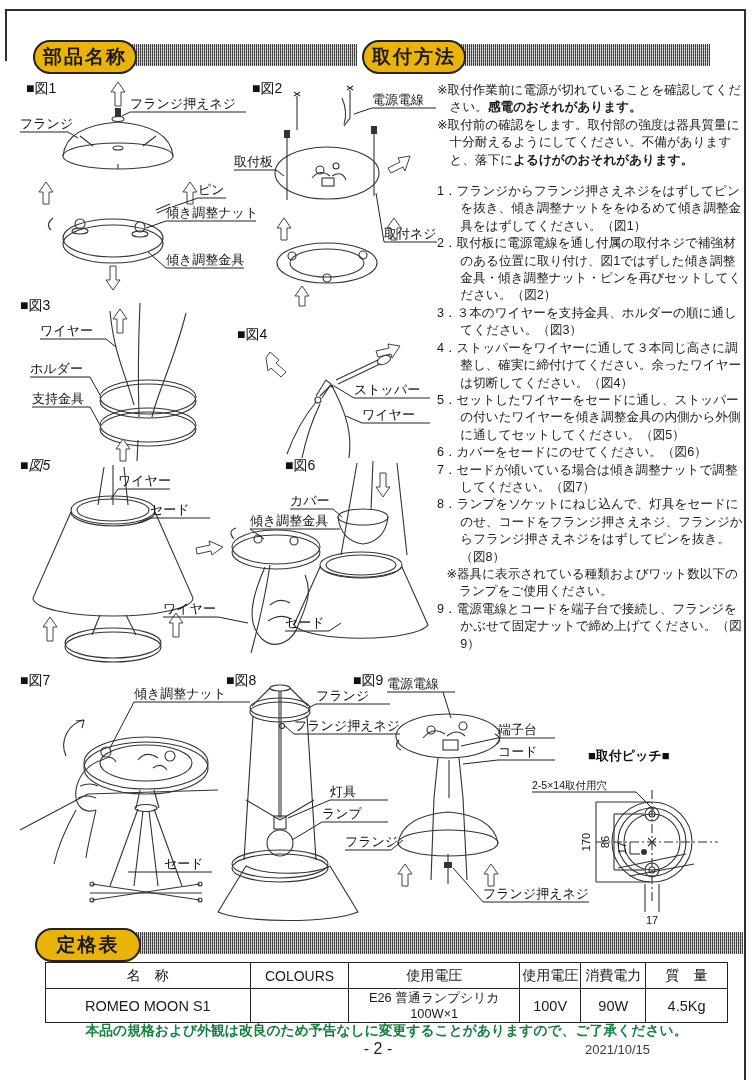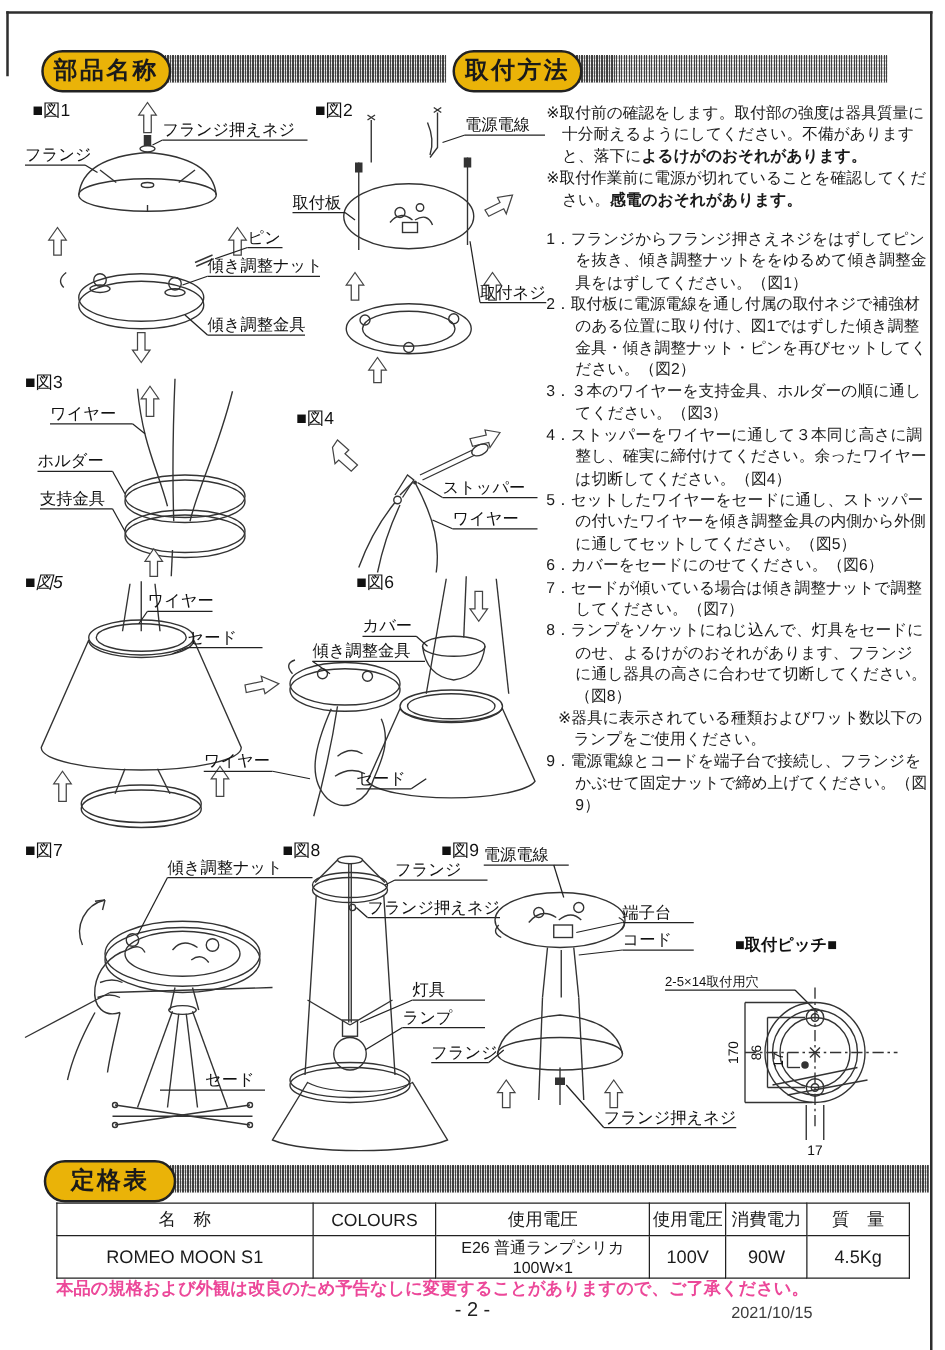--- a/index.html
+++ b/index.html
@@ -34,51 +34,51 @@
   svg .lead{stroke:#222;stroke-width:1;}
   svg text{stroke:none;fill:#111;font-size:13px;font-family:"Liberation Sans","DejaVu Sans",sans-serif;}
   svg text.small{font-size:10.5px;}
   svg text.dim{font-size:11px;}
   
   .rating{position:absolute;left:45px;top:962px;width:683px;border-collapse:collapse;table-layout:fixed;}
   .rating td{border:1.8px solid #222;text-align:center;vertical-align:middle;padding:0;}
   .rating .hd{height:25px;font-size:14px;}
   .rating .dt{height:33px;font-size:14.5px;}
   .lamp2{font-size:12.8px;line-height:1.18;}
-  .note{position:absolute;left:45px;top:1022px;width:683px;
-        font-size:13.8px;font-weight:bold;color:#ec4899;}
+  .note{position:absolute;left:45px;top:1022px;width:683px;text-align:center;
+        font-size:13.8px;font-weight:bold;color:#15803d;}
   .pageno{position:absolute;left:0;top:1040px;width:756px;text-align:center;font-size:16px;color:#222;}
   .docdate{position:absolute;left:585px;top:1042px;font-size:13px;color:#3c3c3c;}
 </style>
 </head>
 <body>
 
 <div class="page">
 
   <div class="frame-top"></div>
   <div class="frame-right"></div>
   <div class="frame-left"></div>
 
   <div class="pill" style="left:33px;top:40px;width:100px;">部品名称</div>
   <div class="band" style="left:130px;top:44px;width:227px;"></div>
   <div class="pill" style="left:362px;top:40px;width:100px;">取付方法</div>
   <div class="band" style="left:459px;top:44px;width:251px;"></div>
 
   <div class="instructions">
+    <div class="warn"><span>※</span><span>取付作業前に電源が切れていることを確認してください。</span><b>感電のおそれがあります。</b></div>
     <div class="warn"><span>※</span><span>取付前の確認をします。取付部の強度は器具質量に十分耐えるようにしてください。不備がありますと、落下に</span><b>よるけがのおそれがあります。</b></div>
-    <div class="warn"><span>※</span><span>取付作業前に電源が切れていることを確認してください。</span><b>感電のおそれがあります。</b></div>
     <div class="steps">
       <div class="step"><span>1．</span><span>フランジからフランジ押さえネジをはずしてピンを抜き、傾き調整ナットををゆるめて傾き調整金具をはずしてください。（図1）</span></div>
       <div class="step"><span>2．</span><span>取付板に電源電線を通し付属の取付ネジで補強材のある位置に取り付け、図1ではずした傾き調整金具・傾き調整ナット・ピンを再びセットしてください。（図2）</span></div>
       <div class="step"><span>3．</span><span>３本のワイヤーを支持金具、ホルダーの順に通してください。（図3）</span></div>
       <div class="step"><span>4．</span><span>ストッパーをワイヤーに通して３本同じ高さに調整し、確実に締付けてください。余ったワイヤーは切断してください。（図4）</span></div>
       <div class="step"><span>5．</span><span>セットしたワイヤーをセードに通し、ストッパーの付いたワイヤーを傾き調整金具の内側から外側に通してセットしてください。（図5）</span></div>
       <div class="step"><span>6．</span><span>カバーをセードにのせてください。（図6）</span></div>
       <div class="step"><span>7．</span><span>セードが傾いている場合は傾き調整ナットで調整してください。（図7）</span></div>
-      <div class="step"><span>8．</span><span>ランプをソケットにねじ込んで、灯具をセードにのせ、よるけがのおそれがあります、フランジに通し器具の高さに合わせて切断してください。（図8）</span></div>
+      <div class="step"><span>8．</span><span>ランプをソケットにねじ込んで、灯具をセードにのせ、コードをフランジ押さえネジ、フランジからフランジ押さえネジをはずしてピンを抜き。（図8）</span></div>
       <div class="stepnote"><span>※</span><span>器具に表示されている種類およびワット数以下のランプをご使用ください。</span></div>
       <div class="step"><span>9．</span><span>電源電線とコードを端子台で接続し、フランジをかぶせて固定ナットで締め上げてください。（図9）</span></div>
     </div>
   </div>
 
   <div class="fig" style="left:18px;top:78px;width:230px;height:218px;">
     <span class="figtitle" style="left:8px;top:2px;">■図1</span>
     <svg width="240" height="218">
       <path class="arrow" d="M100 4 l7 10 h-4 v14 h-6 v-14 h-4 z"></path>
       <rect x="97" y="30" width="6" height="9" class="dark"></rect>

